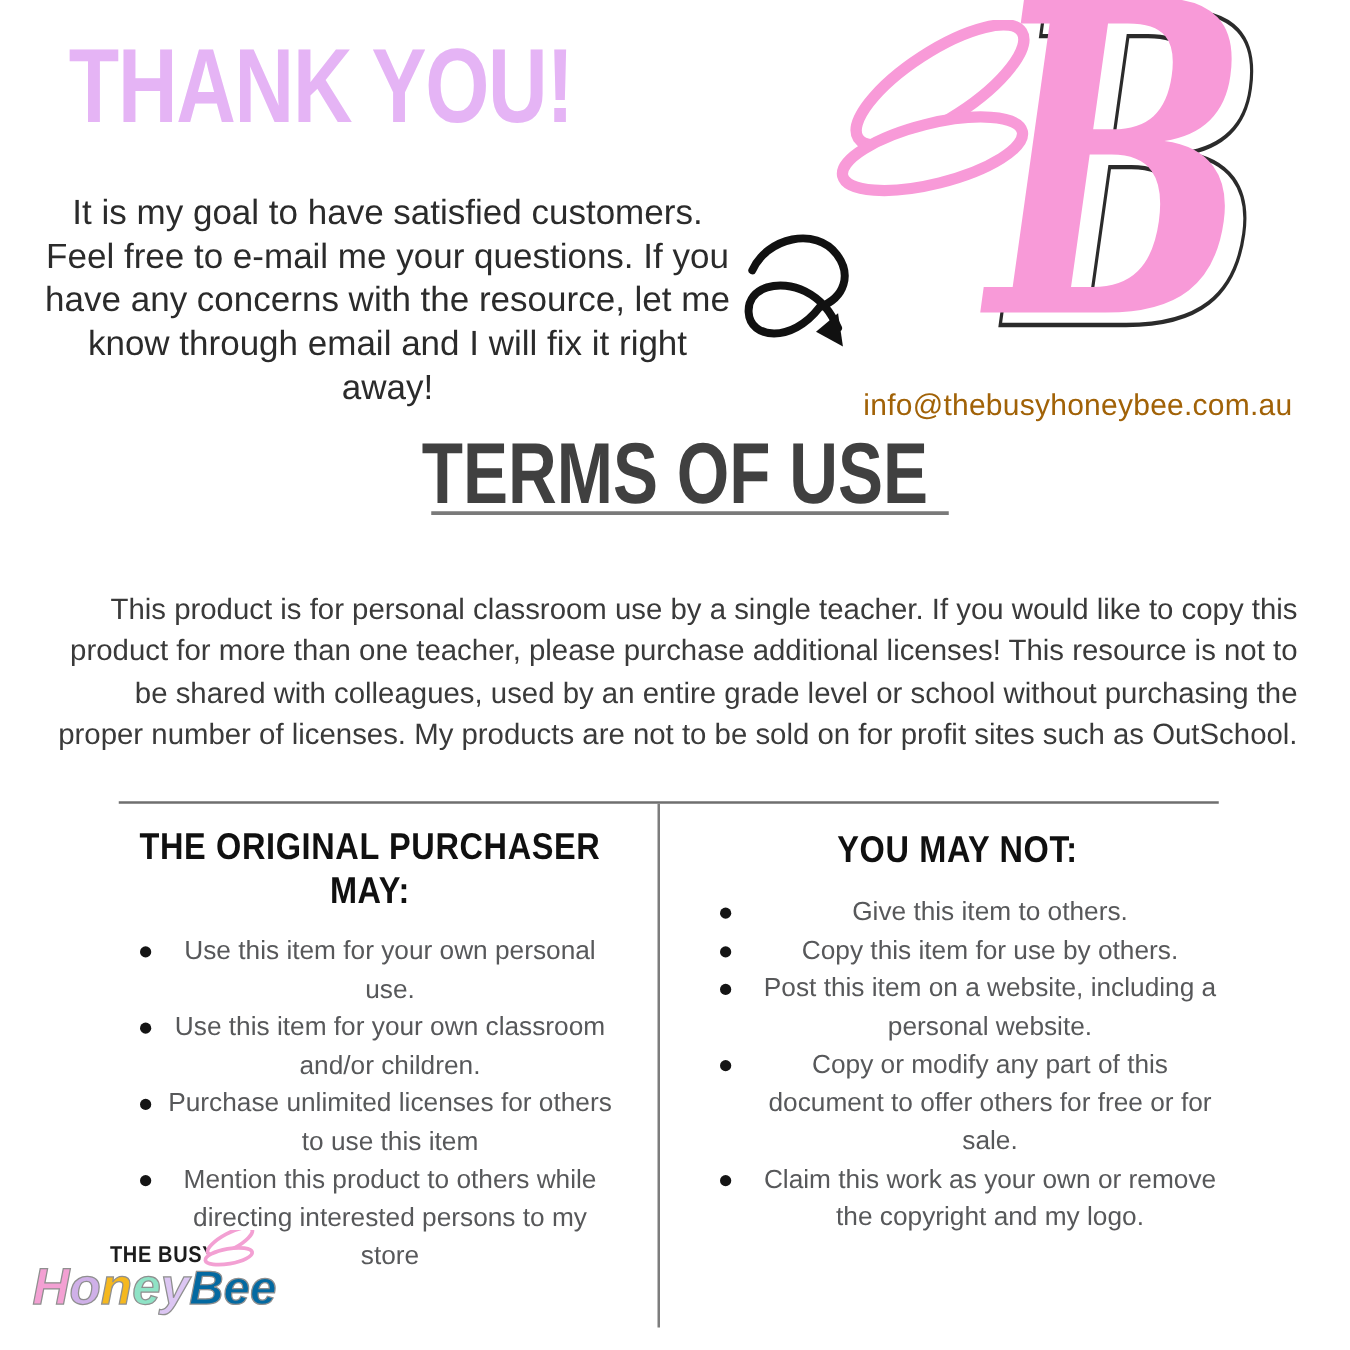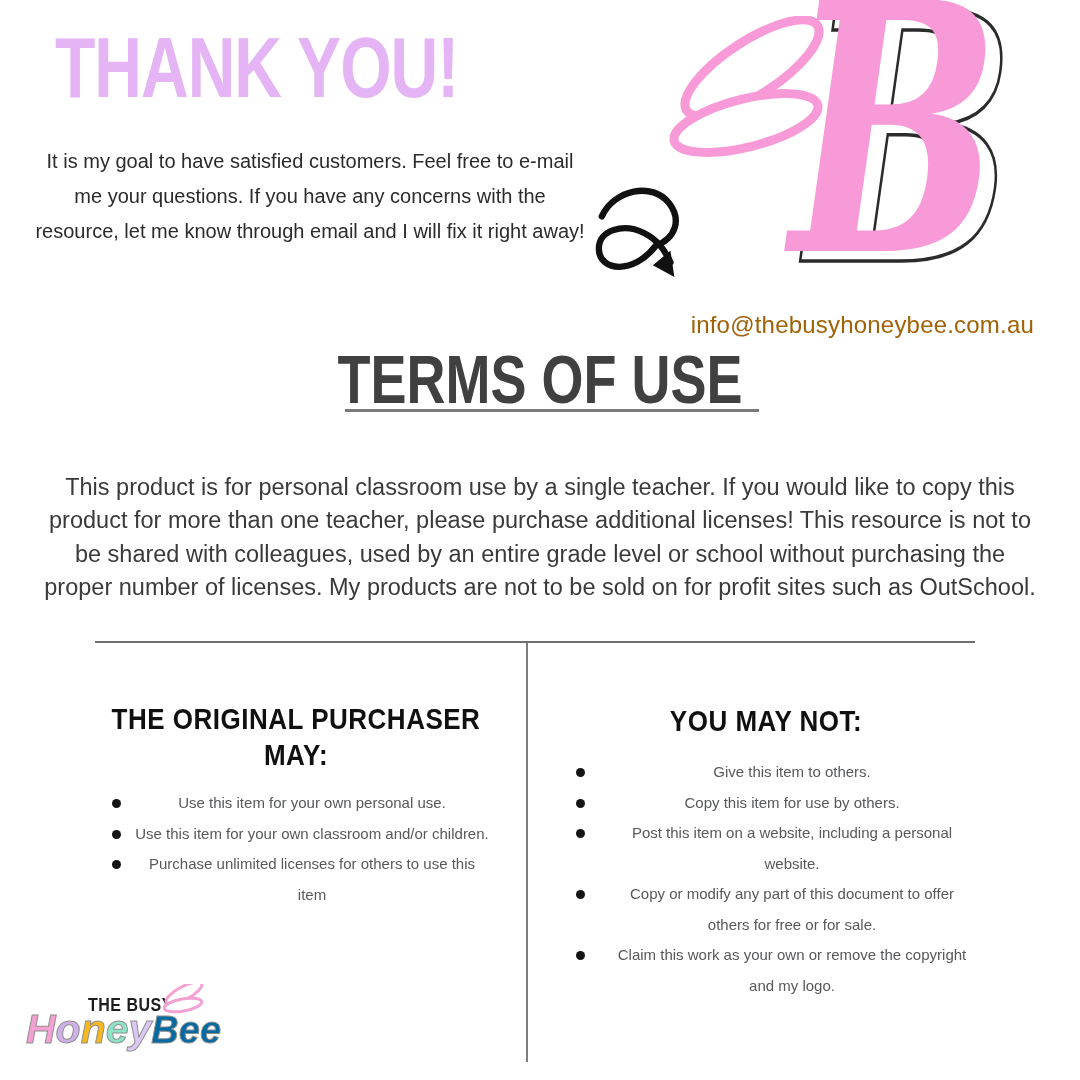--- a/index.html
+++ b/index.html
@@ -14,53 +14,53 @@
   
   .stretchy { display:inline-block; transform:scaleY(1.28); transform-origin:center; font-weight:bold; }
 
   #thank-you {
     left:55px; top:30px; width:510px; text-align:left;
     font-size:66px; letter-spacing:-1px; color:#e5b4f5;
   }
 
   #intro {
     left:35px; top:124px; width:550px;
-    font-size:20px; line-height:35px; text-align:center; color:#2b2b2b;
+    font-size:28px; line-height:35px; text-align:center; color:#2b2b2b;
   }
 
   #email {
     right:46px; top:311px; font-size:24px; font-weight:normal; color:#a16207;
     letter-spacing:0.2px;
   }
 
   #terms-title {
     left:280px; top:348px; width:520px; text-align:center;
     font-size:54px; letter-spacing:0px; color:#404040;
   }
   #terms-underline { left:345px; top:409px; width:414px; height:3px; background:#7a7a7a; }
 
   #terms-par {
-    left:42px; top:447px; width:996px; text-align:center;
+    left:42px; top:447px; width:996px; text-align:right;
     font-size:23.5px; line-height:33.5px; color:#3a3a3a;
   }
 
   
   #hline { left:95px; top:641px; width:880px; height:2px; background:#6f6f6f; }
   #vline { left:526px; top:643px; width:2px; height:419px; background:#7d7d7d; }
 
   
   .col { position:absolute; top:664px; }
   #col-left  { left:98px;  width:396px; }
   #col-right { left:552px; width:428px; }
-  .col-header { text-align:center; font-size:26px; color:#101010; letter-spacing:0.5px;margin-top:42px; }
+  .col-header { text-align:center; font-size:26px; color:#101010; letter-spacing:0.5px; }
   .col-header .stretchy { transform:scaleY(1.15); }
   .col ul { list-style:none; margin:20px 0 0 0; padding:0; }
   .col li {
     display:grid; align-items:start;
-    color:#57585a; font-size:15px; line-height:30.5px;
+    color:#57585a; font-size:21px; line-height:30.5px;
   }
   #col-left  li { grid-template-columns:36px 1fr; }
   #col-right li { grid-template-columns:56px 1fr; }
   .bullet { justify-self:center; margin-top:11px; width:9px; height:9px; border-radius:50%; background:#141414; }
   .li-text { text-align:center; padding-right:4px; }
 
   
   #b-wings { left:664px; top:16px; width:196px; height:142px; }
   #b-logo  { left:700px; top:-46px; width:370px; height:400px; pointer-events:none; }
   .b-glyph {
@@ -137,20 +137,24 @@
       <span class="li-text">Use this item for your own personal use.</span>
     </li>
     <li>
       <span class="bullet"></span>
       <span class="li-text">Use this item for your own classroom and/or children.</span>
     </li>
     <li>
       <span class="bullet"></span>
       <span class="li-text">Purchase unlimited licenses for others to use this item</span>
     </li>
+    <li>
+      <span class="bullet"></span>
+      <span class="li-text">Mention this product to others while directing interested persons to my store</span>
+    </li>
   </ul>
 </div>
 
 <div class="col" id="col-right">
   <div class="col-header">
     <span class="stretchy">YOU MAY NOT:</span>
   </div>
   <ul>
     <li>
       <span class="bullet"></span>

